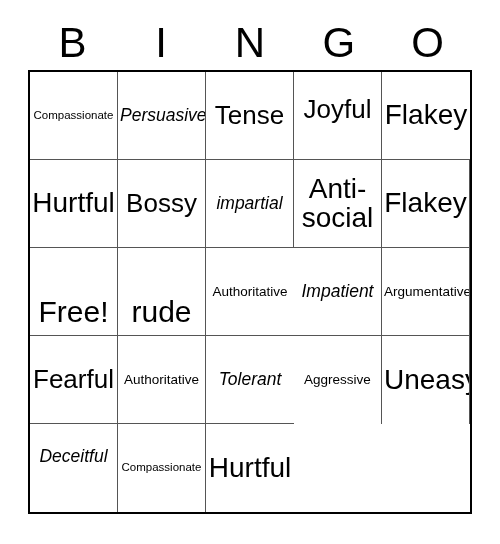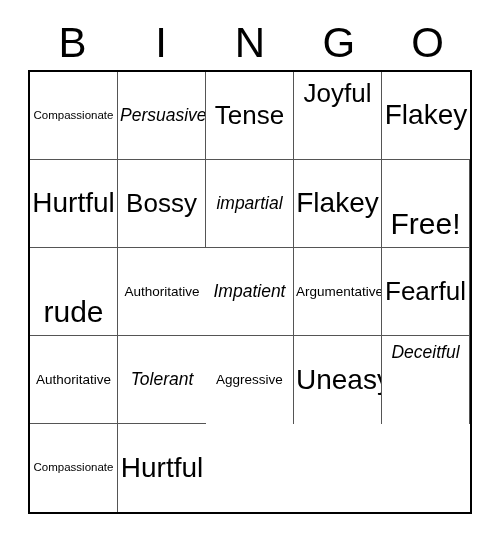--- a/index.html
+++ b/index.html
@@ -89,21 +89,21 @@
 
   
   .fs-xs  { font-size: 11.5px; }
   .fs-s   { font-size: 13.5px; }
   .fs-m   { font-size: 17.5px; font-style: italic; }
   .fs-l   { font-size: 28px; }
   .fs-xl  { font-size: 26px; }
   .fs-xxl { font-size: 30px; margin-top: 42px; }
 
   
-  .align-top    { align-items: flex-start; padding-top: 8px; }
+  .align-top    { align-items: flex-start; padding-top: 24px; }
 </style>
 </head>
 <body>
 
 <div id="bingo-card">
 
   <div id="bingo-header">
     <div class="header-letter">B</div>
     <div class="header-letter">I</div>
     <div class="header-letter">N</div>
@@ -128,20 +128,23 @@
         <span class="cell-text fs-l">Flakey</span>
       </div>
       <div class="bingo-cell">
         <span class="cell-text fs-l">Hurtful</span>
       </div>
       <div class="bingo-cell">
         <span class="cell-text fs-xl">Bossy</span>
       </div>
       <div class="bingo-cell">
         <span class="cell-text fs-m">impartial</span>
+      </div>
+      <div class="bingo-cell">
+        <span class="cell-text fs-l">Anti-social</span>
       </div>
       <div class="bingo-cell">
         <span class="cell-text fs-l">Flakey</span>
       </div>
       <div class="bingo-cell">
         <span class="cell-text fs-xxl">Free!</span>
       </div>
       <div class="bingo-cell">
         <span class="cell-text fs-xxl">rude</span>
       </div>

